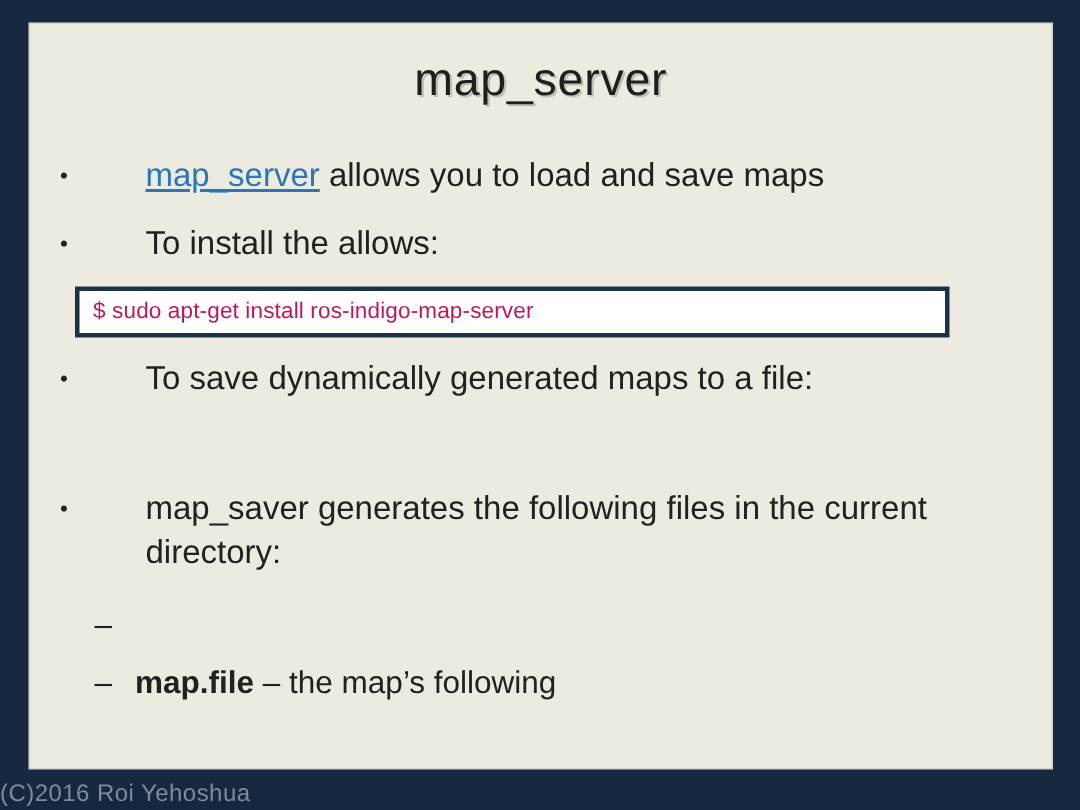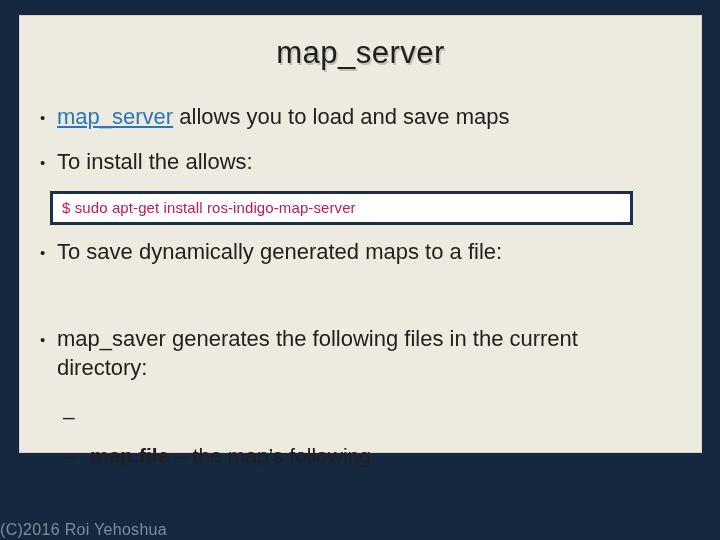--- a/index.html
+++ b/index.html
@@ -6,21 +6,21 @@
   body {
     width: 720px; height: 540px;
     background: #152840;
     font-family: "Liberation Sans", sans-serif;
     position: relative;
     overflow: hidden;
   }
   .slide {
     position: absolute;
     left: 19px; top: 15px;
-    width: 683px; height: 438px;
+    width: 683px; height: 498px;
     background: #EDEADF;
     box-shadow: inset 0 0 0 1px rgba(0,0,0,0.10);
   }
   .title {
     position: absolute;
     top: 20px; left: 0; right: 0;
     margin: 0;
     text-align: center;
     font-size: 31px;
     font-weight: 400;
@@ -39,21 +39,21 @@
   }
   .bullet .dot {
     flex: 0 0 27px;
     width: 27px;
     font-size: 15px;
     padding-top: 5px;
     padding-left: 10px;
     box-sizing: border-box;
     color: #212121;
   }
-  .bullet .btext { display: block; }
+  .bullet .btext { display: block; margin-left: 40px; }
   .bullet .btext.wrap { width: 580px; }
   .link {
     color: #2B76B9;
     text-decoration: underline;
     cursor: pointer;
   }
   .codebox {
     position: absolute;
     left: 31px;
     width: 583px;

